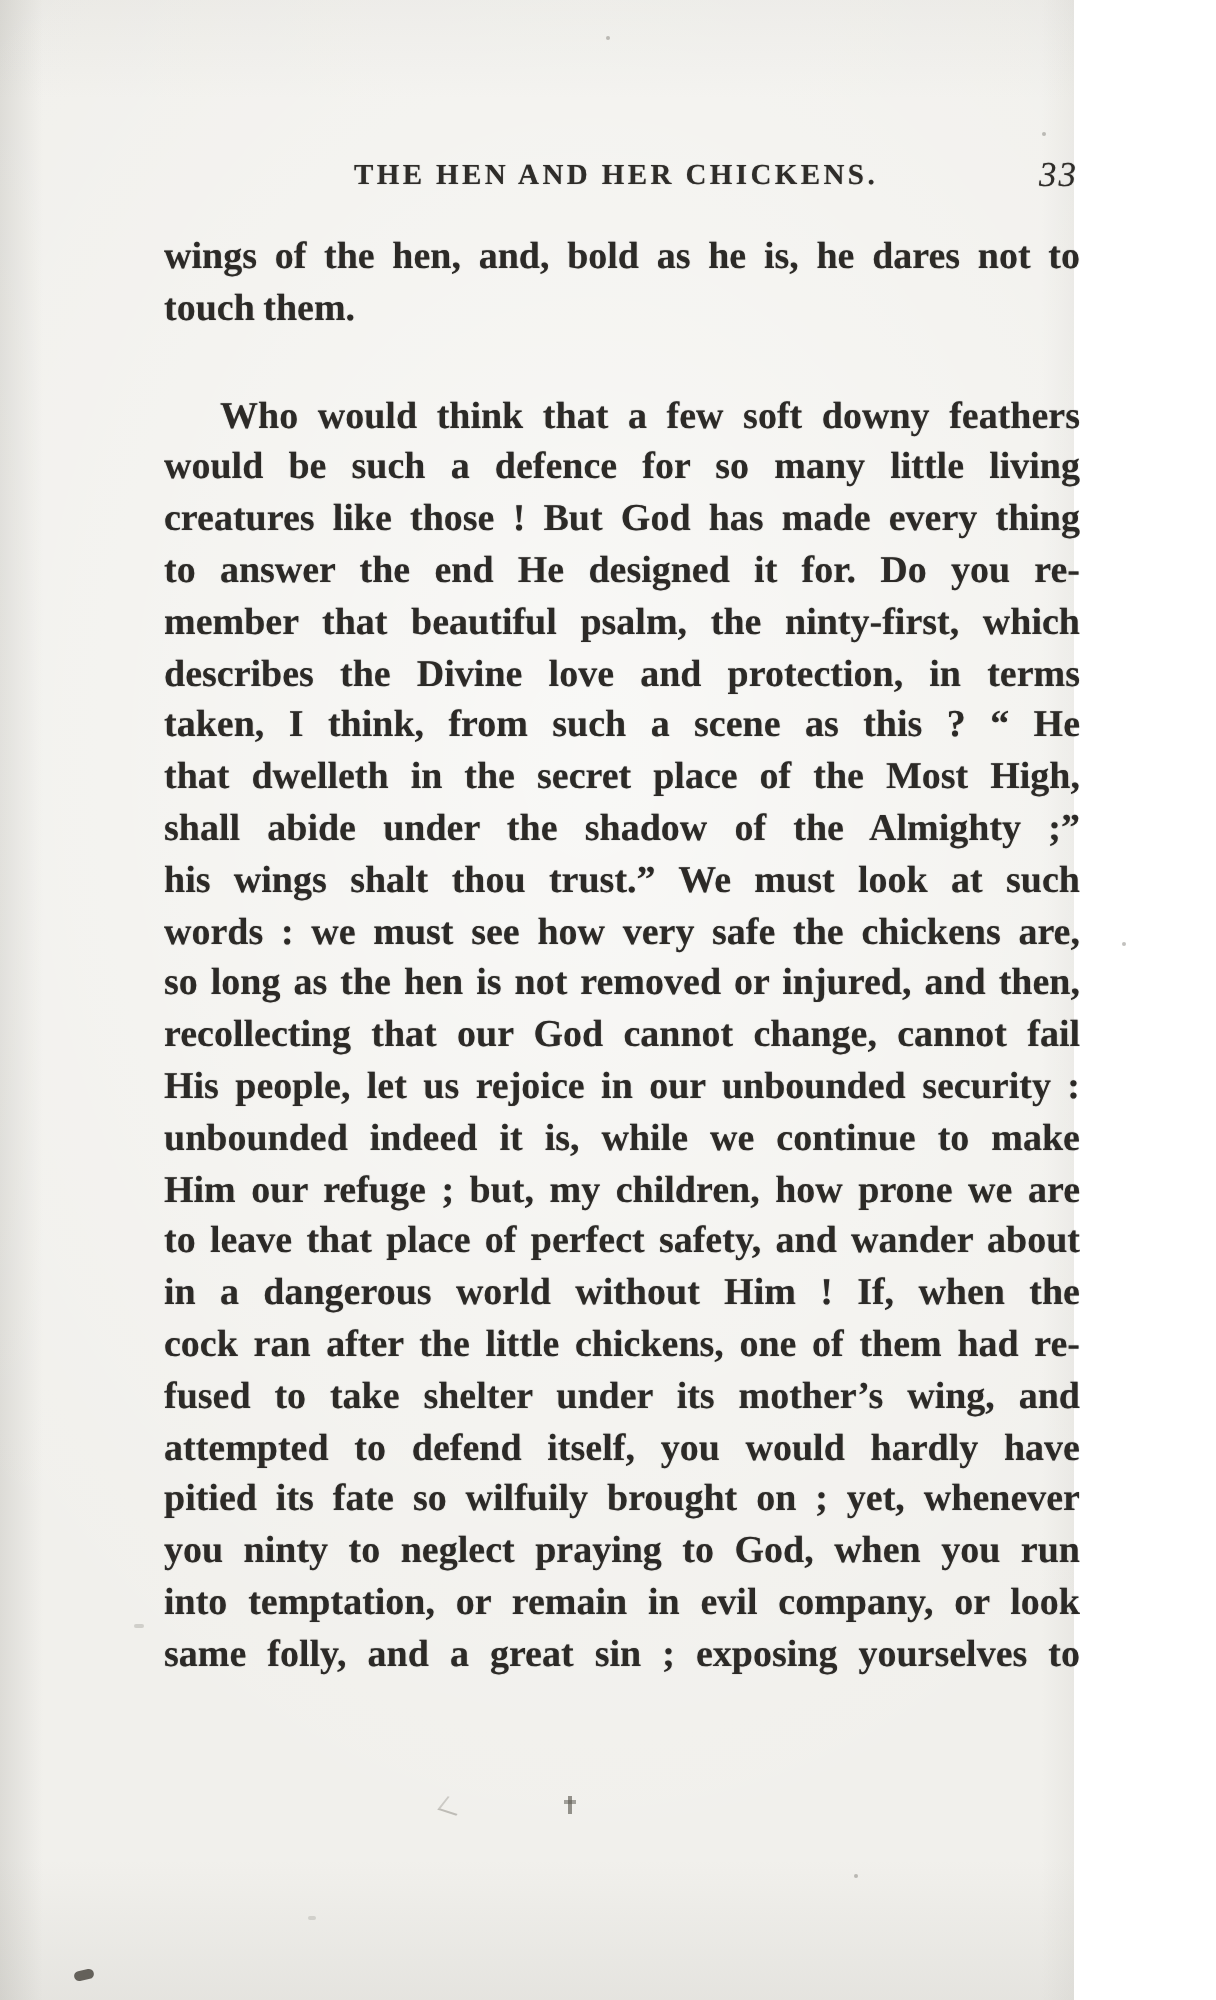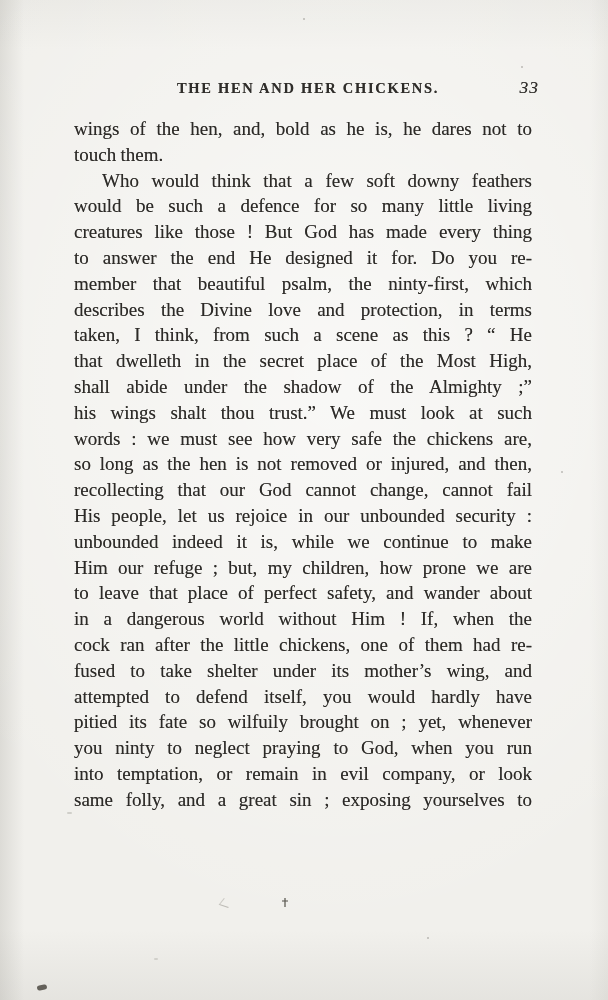--- a/index.html
+++ b/index.html
@@ -3,21 +3,21 @@
 <meta charset="utf-8">
 <style>
   html, body {
     margin: 0; padding: 0;
     width: 608px; height: 1000px;
     overflow: hidden;
     font-family: "Liberation Serif", serif;
   }
   .page {
     position: relative;
-    width: 608px; height: 1000px;
+    width: 537px; height: 1000px;
     background-color: #f1f0ec;
     background-image:
       radial-gradient(120% 90% at 55% 38%, rgba(255,255,255,0.55), rgba(255,255,255,0) 62%),
       linear-gradient(to right, rgba(138,136,128,0.20), rgba(138,136,128,0) 4%),
       linear-gradient(to left, rgba(158,156,148,0.10), rgba(158,156,148,0) 3%),
       linear-gradient(to top, rgba(148,146,138,0.13), rgba(148,146,138,0) 7%),
       linear-gradient(to bottom, rgba(148,146,138,0.07), rgba(148,146,138,0) 5%);
   }
   .running-header {
     position: absolute;
@@ -39,40 +39,42 @@
   .page-number {
     position: absolute;
     right: 4px; top: -3px;
     font-size: 17.5px;
     letter-spacing: 1px;
     text-shadow: 0 0 0.5px rgba(47,45,42,0.55);
     font-style: italic;
   }
   .body-text {
     position: absolute;
-    left: 74px; top: 116px;
+    left: 82px; top: 116px;
     width: 458px;
     color: #2c2a27;
     font-size: 19px;
     text-shadow: 0 0 0.55px rgba(44,42,39,0.5);
     word-spacing: -0.5px;
+    font-weight: bold;
   }
   .line {
     height: 25.8px;
     line-height: 25.8px;
     text-align: justify;
     text-align-last: justify;
     white-space: nowrap;
     overflow: hidden;
   }
   .line.flush {
     text-align-last: left;
   }
   .line.indent {
     padding-left: 28px;
+    margin-top: 28px;
   }
   
   .speck { position: absolute; pointer-events: none; }
   .speck-blob {
     left: 37px; top: 985px;
     width: 10px; height: 5px;
     background: #55524b;
     border-radius: 3px;
     transform: rotate(-12deg);
     opacity: 0.9;

